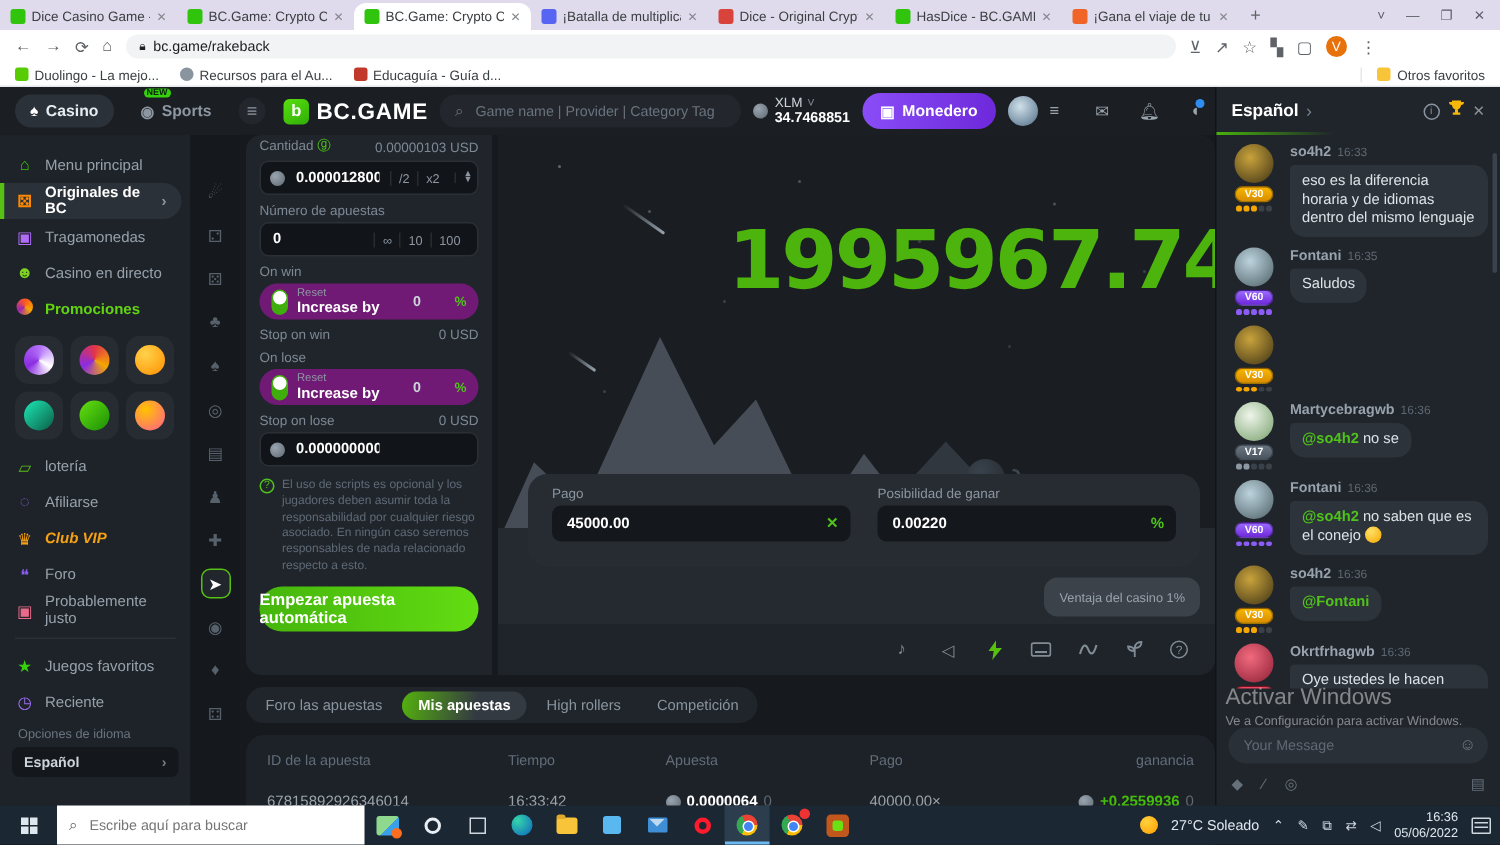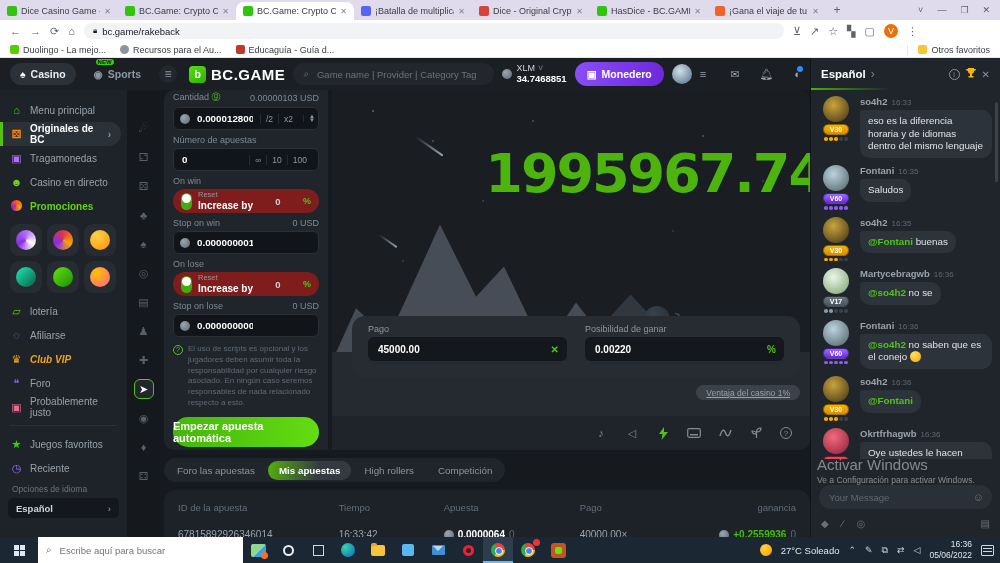--- a/index.html
+++ b/index.html
@@ -140,21 +140,21 @@
     border-radius:10px 0 0 10px;padding:4px 9px;overflow:hidden;}
   .blabel{font-size:9px;color:#7d8894;margin:5px 0 3px;display:flex;justify-content:space-between;align-items:center;}
   .blabel .g{color:#4fc31a;}
   .binput{height:23px;background:#111418;border:1px solid #2a3036;border-radius:6px;
     display:flex;align-items:center;gap:5px;padding:0 6px;}
   .binput input{width:60px;background:transparent;border:0;outline:0;color:#fff;
     font-size:9.8px;font-weight:bold;font-family:inherit;}
   .bseg{margin-left:auto;display:flex;align-items:center;gap:0;color:#8d97a2;font-size:8.5px;}
   .bseg span{padding:0 5px;border-left:1px solid #262c33;}
   .stepper{display:flex;flex-direction:column;line-height:.6;font-size:6px;color:#8d97a2;padding-left:5px;border-left:1px solid #262c33;}
-  .togglerow{height:24px;background:#7f1d1d;border-radius:12px;display:flex;align-items:center;
+  .togglerow{height:24px;background:#701a75;border-radius:12px;display:flex;align-items:center;
     padding:0 8px;gap:6px;}
   .vtoggle{width:11px;height:17px;border-radius:6px;background:#3fae0c;position:relative;flex:none;}
   .vtoggle::after{content:"";position:absolute;top:1px;left:1px;width:9px;height:9px;border-radius:50%;background:#fff;}
   .tlbl{display:flex;flex-direction:column;line-height:1.1;}
   .tlbl .t1{font-size:7.5px;color:#8d97a2;}
   .tlbl .t2{font-size:10px;color:#fff;font-weight:bold;}
   .togglerow .zero{margin-left:auto;color:#cdd5dc;font-size:9.5px;font-weight:bold;}
   .togglerow .pct{margin-left:auto;color:#4fc31a;font-size:9px;font-weight:bold;}
   .disclaimer{display:flex;gap:5px;margin-top:7px;color:#5f6a76;font-size:8px;line-height:1.35;}
   .disc-i{width:10px;height:10px;border-radius:50%;border:1px solid #4fc31a;color:#4fc31a;font-size:7px;
@@ -183,22 +183,22 @@
   .toolzone{position:absolute;left:0;right:0;bottom:0;height:34px;background:#1f242a;
     display:flex;align-items:center;justify-content:flex-end;gap:17px;padding-right:18px;}
   .tico{width:14px;height:14px;display:flex;align-items:center;justify-content:center;color:#828c96;font-size:11px;}
   .paycard{position:absolute;left:20px;right:10px;top:226px;height:62px;background:#272c32;
     border-radius:13px;display:flex;gap:18px;padding:8px 16px;z-index:3;}
   .pgroup{flex:1;display:flex;flex-direction:column;gap:3px;}
   .pgroup .plab{font-size:9px;color:#8b95a0;}
   .pfield{height:24px;background:#14171b;border-radius:6px;display:flex;align-items:center;padding:0 8px;}
   .pfield input{flex:1;background:transparent;border:0;outline:0;color:#fff;font-size:10px;font-weight:bold;font-family:inherit;}
   .pfield .gsym{color:#4fc31a;font-size:10px;font-weight:bold;}
-  .edgepill{position:absolute;right:10px;top:295px;height:15px;border-radius:9px;background:rgba(64,70,78,.85);
-    color:#99a3ad;font-size:8.5px;display:flex;align-items:center;padding:0 10px;z-index:3;text-decoration:underline;}
+  .edgepill{position:absolute;right:10px;top:295px;height:26px;border-radius:9px;background:rgba(64,70,78,.85);
+    color:#99a3ad;font-size:8.5px;display:flex;align-items:center;padding:0 10px;z-index:3;}
   
   #tabsrow{position:absolute;left:4px;top:368px;height:24px;display:flex;align-items:center;
     background:#20252b;border-radius:14px;padding:2px;gap:2px;}
   .gtab{padding:0 11px;height:19px;display:flex;align-items:center;color:#8a949f;font-size:9.8px;border-radius:11px;}
   .gtab.active{background:linear-gradient(100deg,#54b10e,#343a41 60%);color:#fff;font-weight:bold;}
   #tablecard{position:absolute;left:4px;right:0;top:400px;height:120px;background:#1d2228;
     border-radius:12px 12px 0 0;padding:12px 14px;}
   .throw{display:flex;align-items:center;font-size:9.5px;color:#626d79;}
   .throw .c1{width:26%;} .throw .c2{width:17%;} .throw .c3{width:22%;} .throw .c4{width:18%;}
   .throw .c5{width:17%;text-align:right;}
@@ -505,24 +505,20 @@
           <span class="t1">Reset</span>
           <span class="t2">Increase by</span>
         </span>
         <span class="zero">0</span>
         <span class="pct">%</span>
       </div>
       <div class="blabel">
         <span>Stop on win</span>
         <span>0 USD</span>
       </div>
-      <div class="binput">
-        <span class="coin"></span>
-        <input value="0.000000001" style="">
-      </div>
       <div class="blabel">
           <span>On lose</span>
         </div>
       <div class="togglerow">
         <span class="vtoggle"></span>
         <span class="tlbl">
           <span class="t1">Reset</span>
           <span class="t2">Increase by</span>
         </span>
         <span class="zero">0</span>
@@ -690,24 +686,20 @@
           <span class="av a-so"></span>
           <span class="vbadge bV30">V30</span>
           <span class="dots d3" style="--dc:#f5a700">
               <span></span>
               <span></span>
               <span></span>
               <span></span>
               <span></span>
             </span>
         </div>
-        <div class="mbody">
-          <div class="mname"><span>so4h2</span><span class="mtime">16:35</span></div>
-          <div class="bubble"><span class="mention">@Fontani</span><span> buenas</span></div>
-        </div>
       </div>
 
       <div class="mrow">
         <div class="mleft">
           <span class="av a-ma"></span>
           <span class="vbadge bV17">V17</span>
           <span class="dots d2" style="--dc:#8b97a3">
               <span></span>
               <span></span>
               <span></span>

